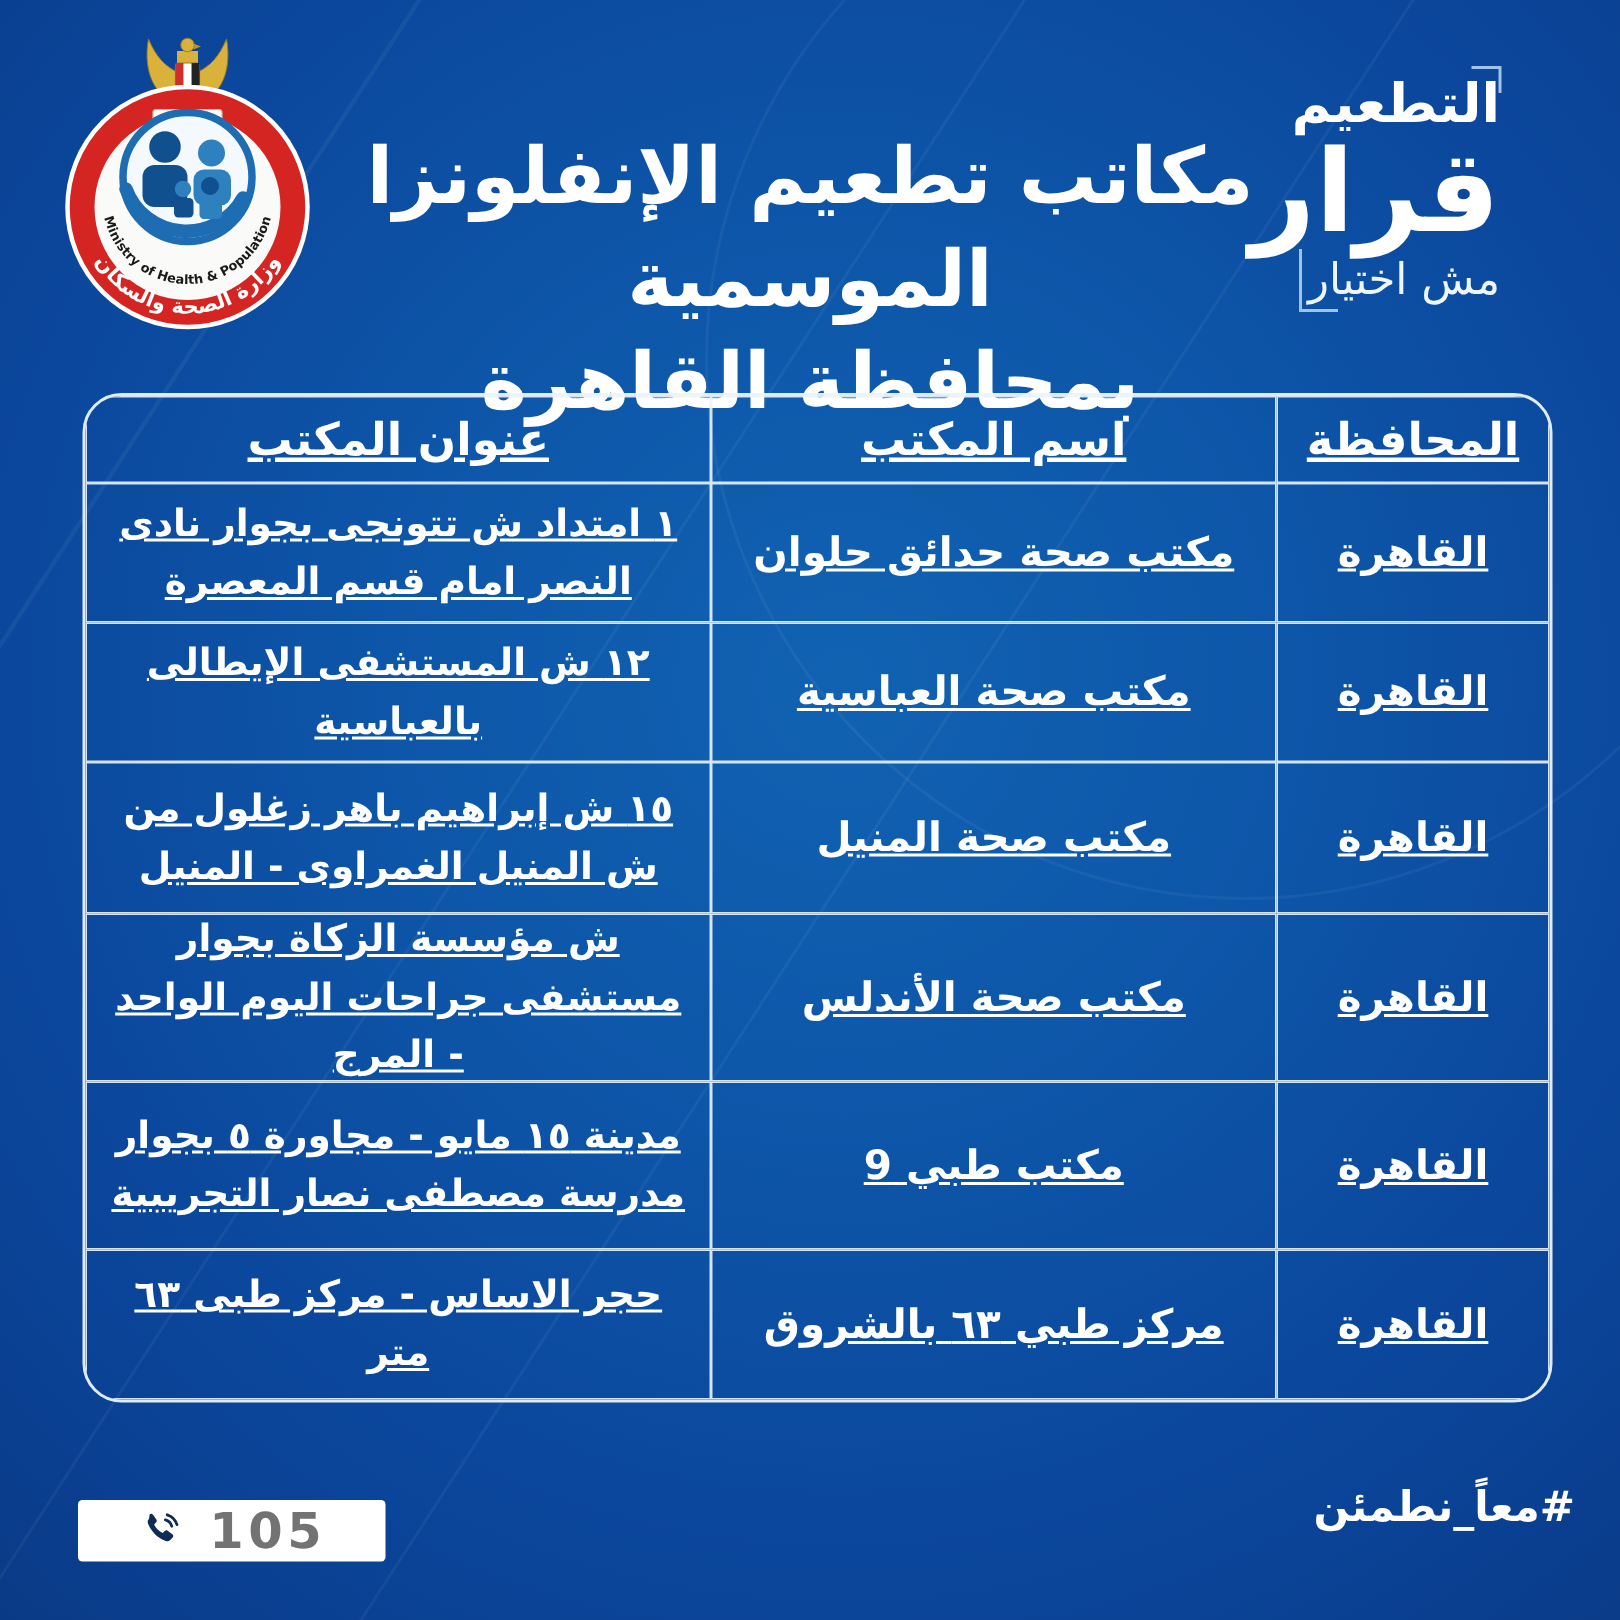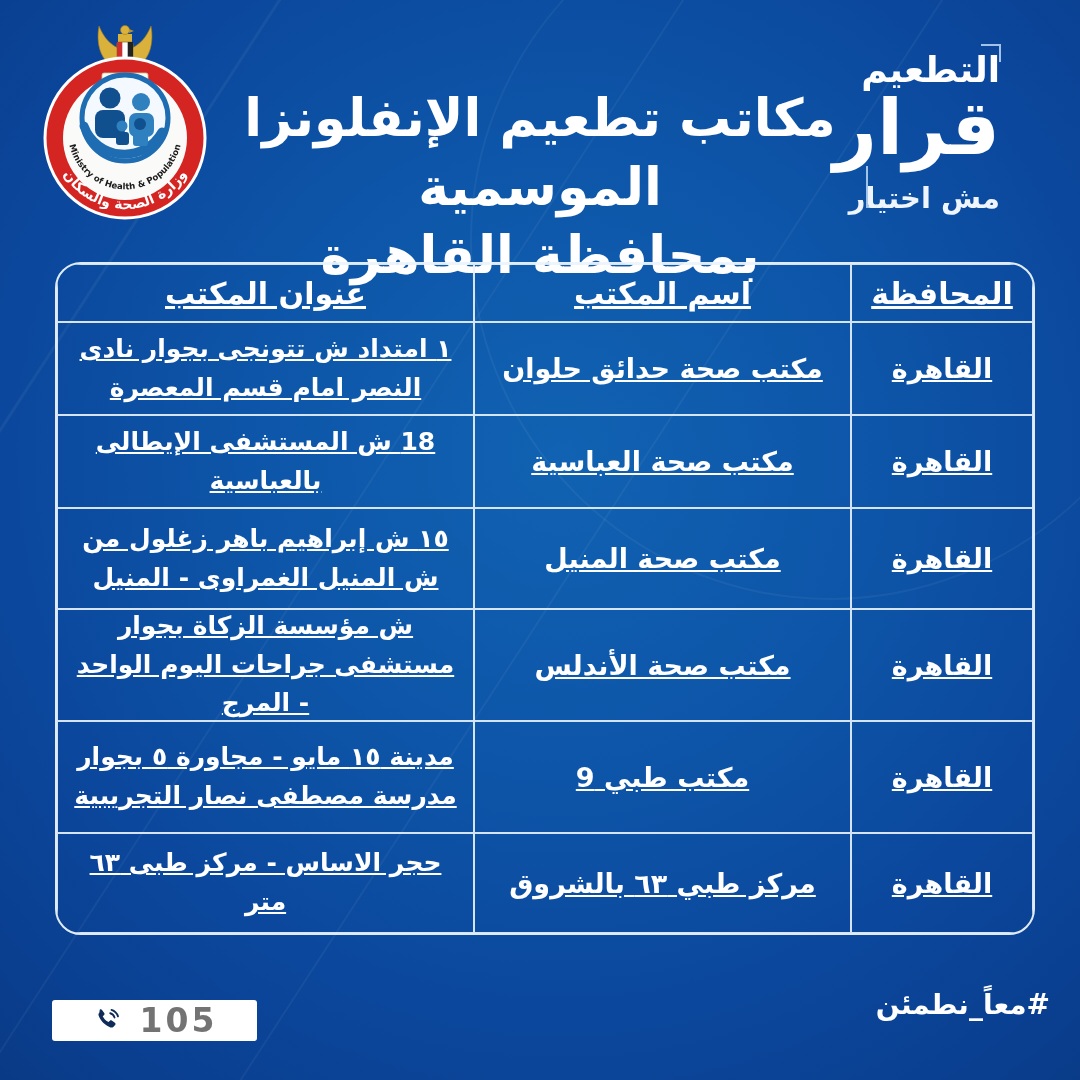--- a/index.html
+++ b/index.html
@@ -17,21 +17,21 @@
   .logo{position:absolute;left:36px;top:20px;width:178px;height:200px;}
 
   
   .title{position:absolute;left:150px;top:84px;width:780px;text-align:center;
     font-size:52px;font-weight:800;line-height:1.32;letter-spacing:0;}
 
   
   .badge{position:absolute;top:52px;right:80px;text-align:right;line-height:1;}
   .badge .b1{font-size:36px;font-weight:800;text-align:right;}
   .badge .b2{font-size:76px;font-weight:900;margin-top:2px;letter-spacing:-1px;}
-  .badge .b3{font-size:29px;font-weight:700;margin-top:18px;color:#eef5fd;}
+  .badge .b3{font-size:29px;font-weight:400;margin-top:6px;color:#eef5fd;}
   .bracket{position:absolute;pointer-events:none;}
   .bracket-tr{left:981px;top:44px;width:20px;height:18px;border-top:2px solid rgba(176,208,240,.9);border-right:2px solid rgba(176,208,240,.9);}
   .bracket-bl{left:866px;top:166px;width:26px;height:42px;border-bottom:2px solid rgba(176,208,240,.9);border-left:2px solid rgba(176,208,240,.9);}
 
   
   .offices{
     position:absolute;left:55px;top:262px;width:980px;height:673px;
     display:grid;direction:rtl;
     grid-template-columns:182px 377px 1fr;
     grid-template-rows:58px 93px 93px 101px 112px 112px auto;
@@ -134,21 +134,21 @@
     <div class="cell hd">المحافظة</div>
     <div class="cell hd">اسم المكتب</div>
     <div class="cell hd">عنوان المكتب</div>
 
     <div class="cell gov">القاهرة</div>
     <div class="cell nm">مكتب صحة حدائق حلوان</div>
     <div class="cell ad">١ امتداد ش تتونجى بجوار نادى النصر امام قسم المعصرة</div>
 
     <div class="cell gov">القاهرة</div>
     <div class="cell nm">مكتب صحة العباسية</div>
-    <div class="cell ad">18 ش المستشفى الإيطالى بالعباسية</div>
+    <div class="cell ad">١٢ ش المستشفى الإيطالى بالعباسية</div>
 
     <div class="cell gov">القاهرة</div>
     <div class="cell nm">مكتب صحة المنيل</div>
     <div class="cell ad">١٥ ش إبراهيم باهر زغلول من ش المنيل الغمراوى - المنيل</div>
 
     <div class="cell gov">القاهرة</div>
     <div class="cell nm">مكتب صحة الأندلس</div>
     <div class="cell ad">ش مؤسسة الزكاة بجوار مستشفى جراحات اليوم الواحد - المرج</div>
 
     <div class="cell gov">القاهرة</div>

